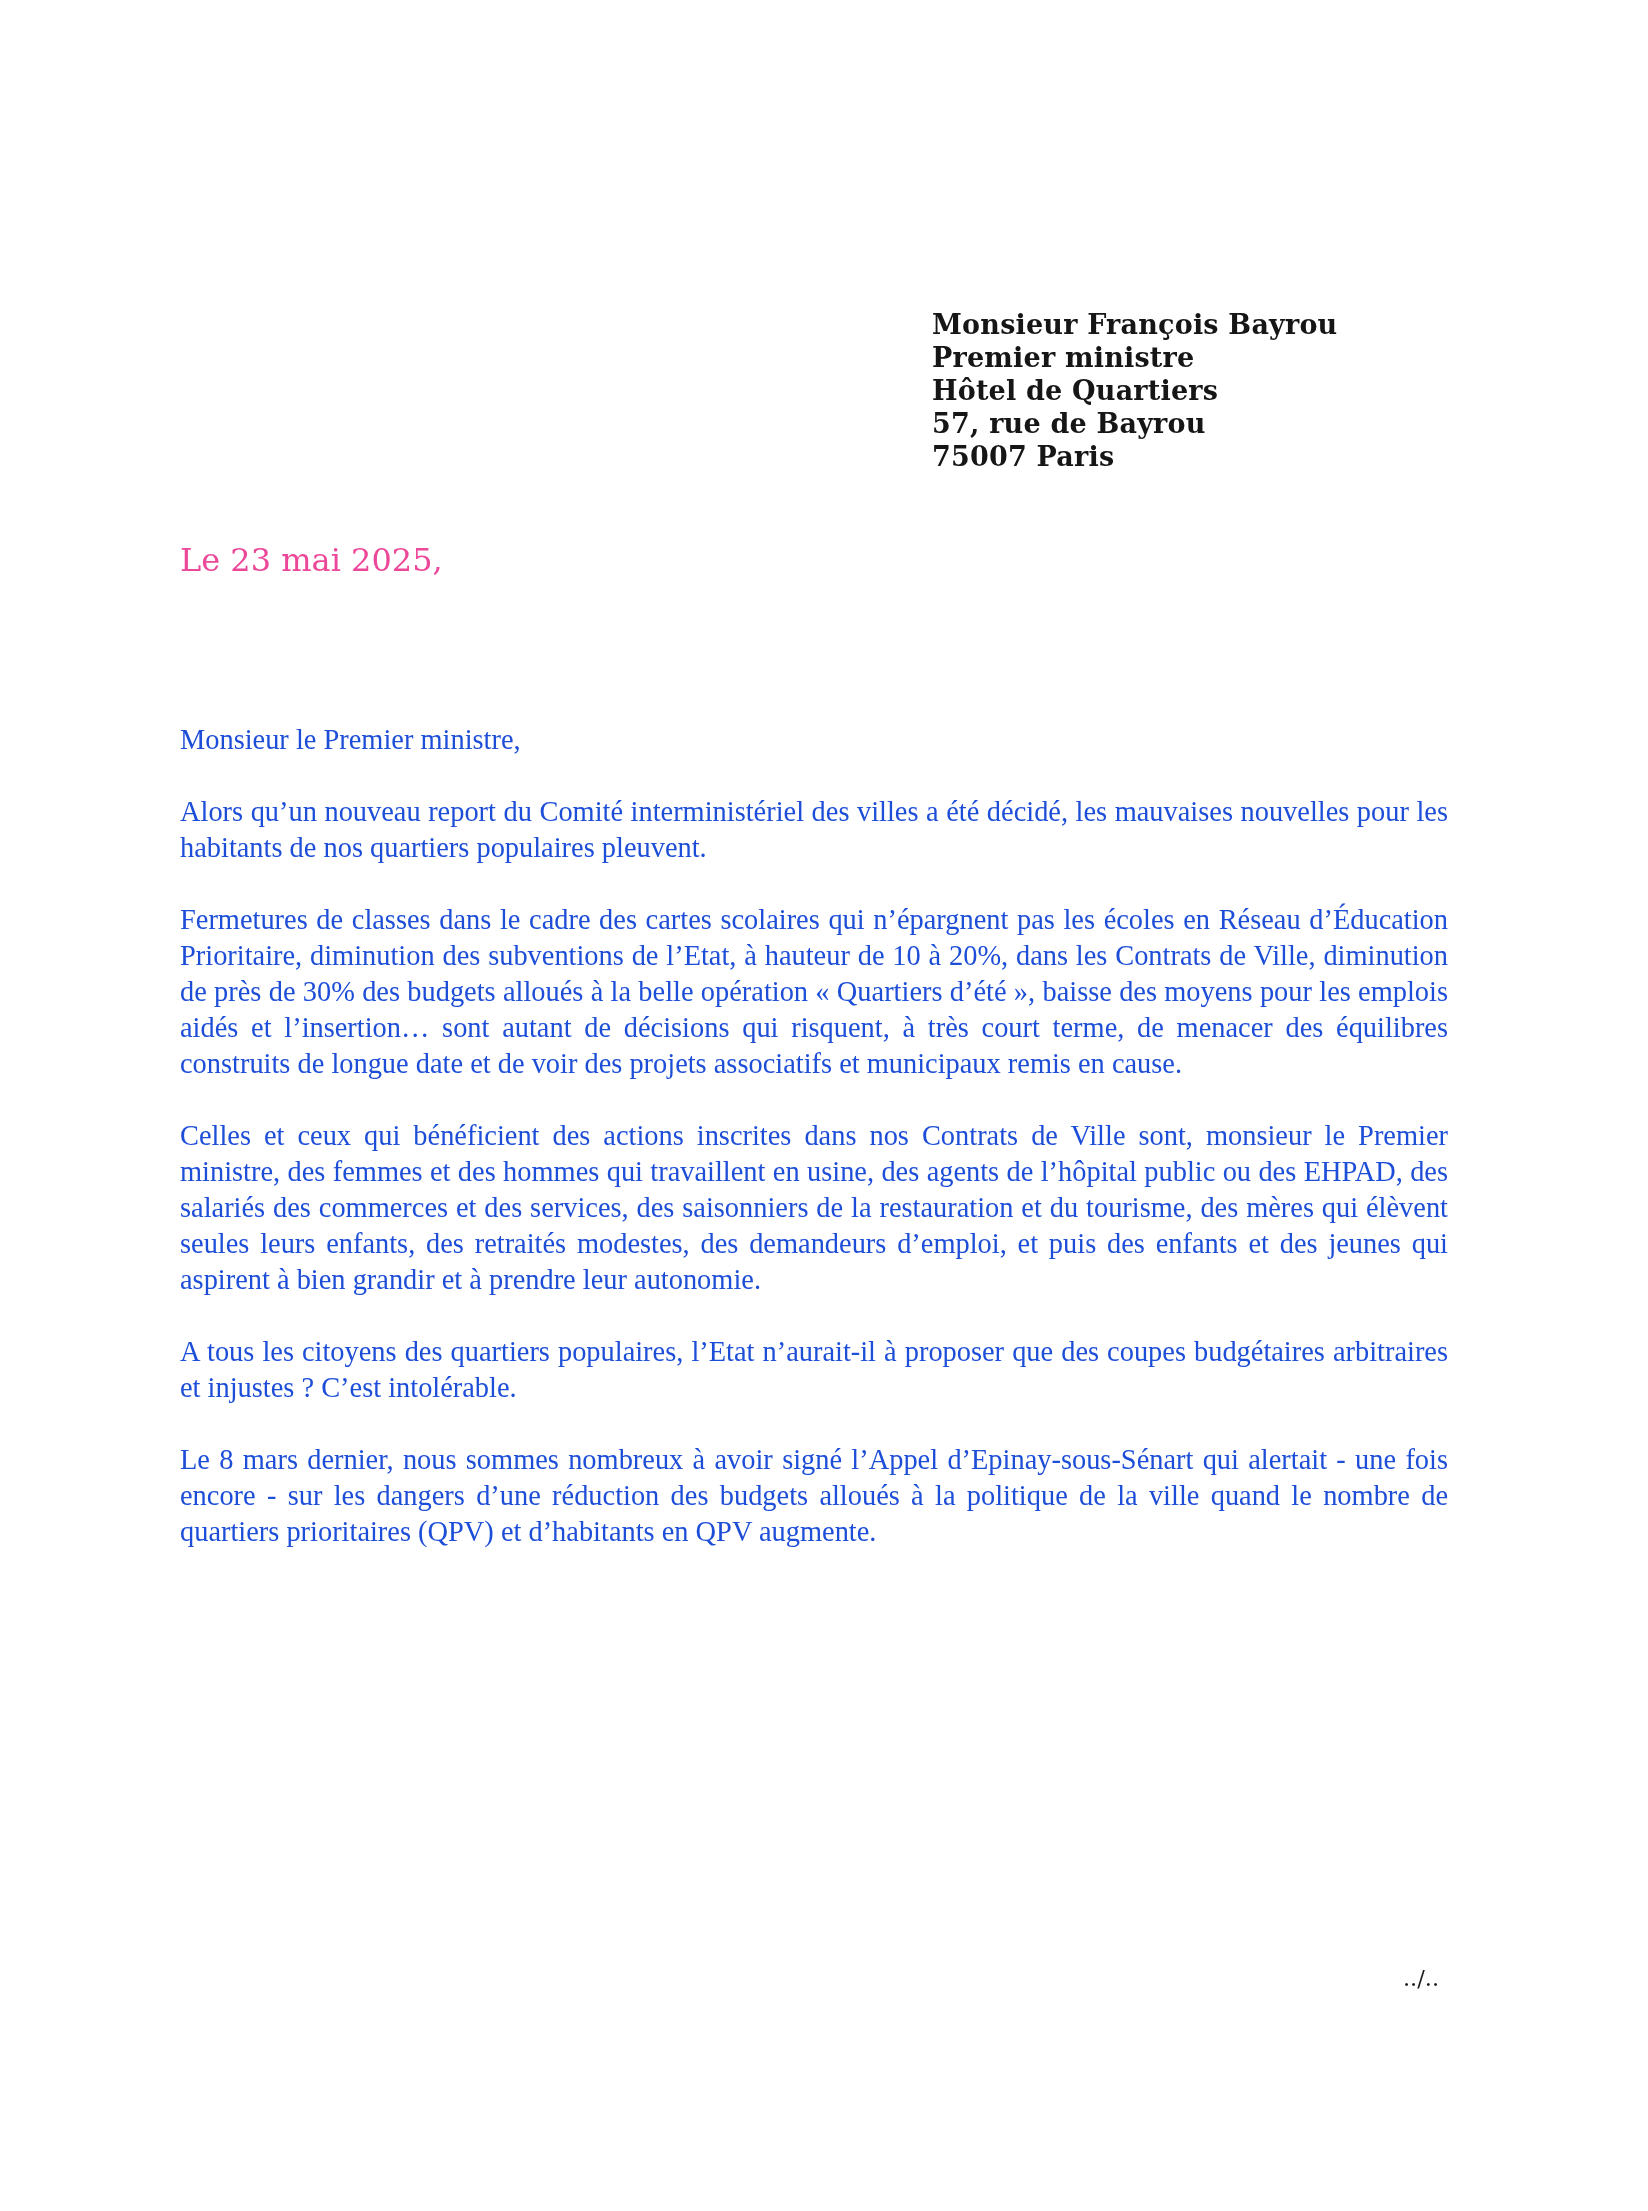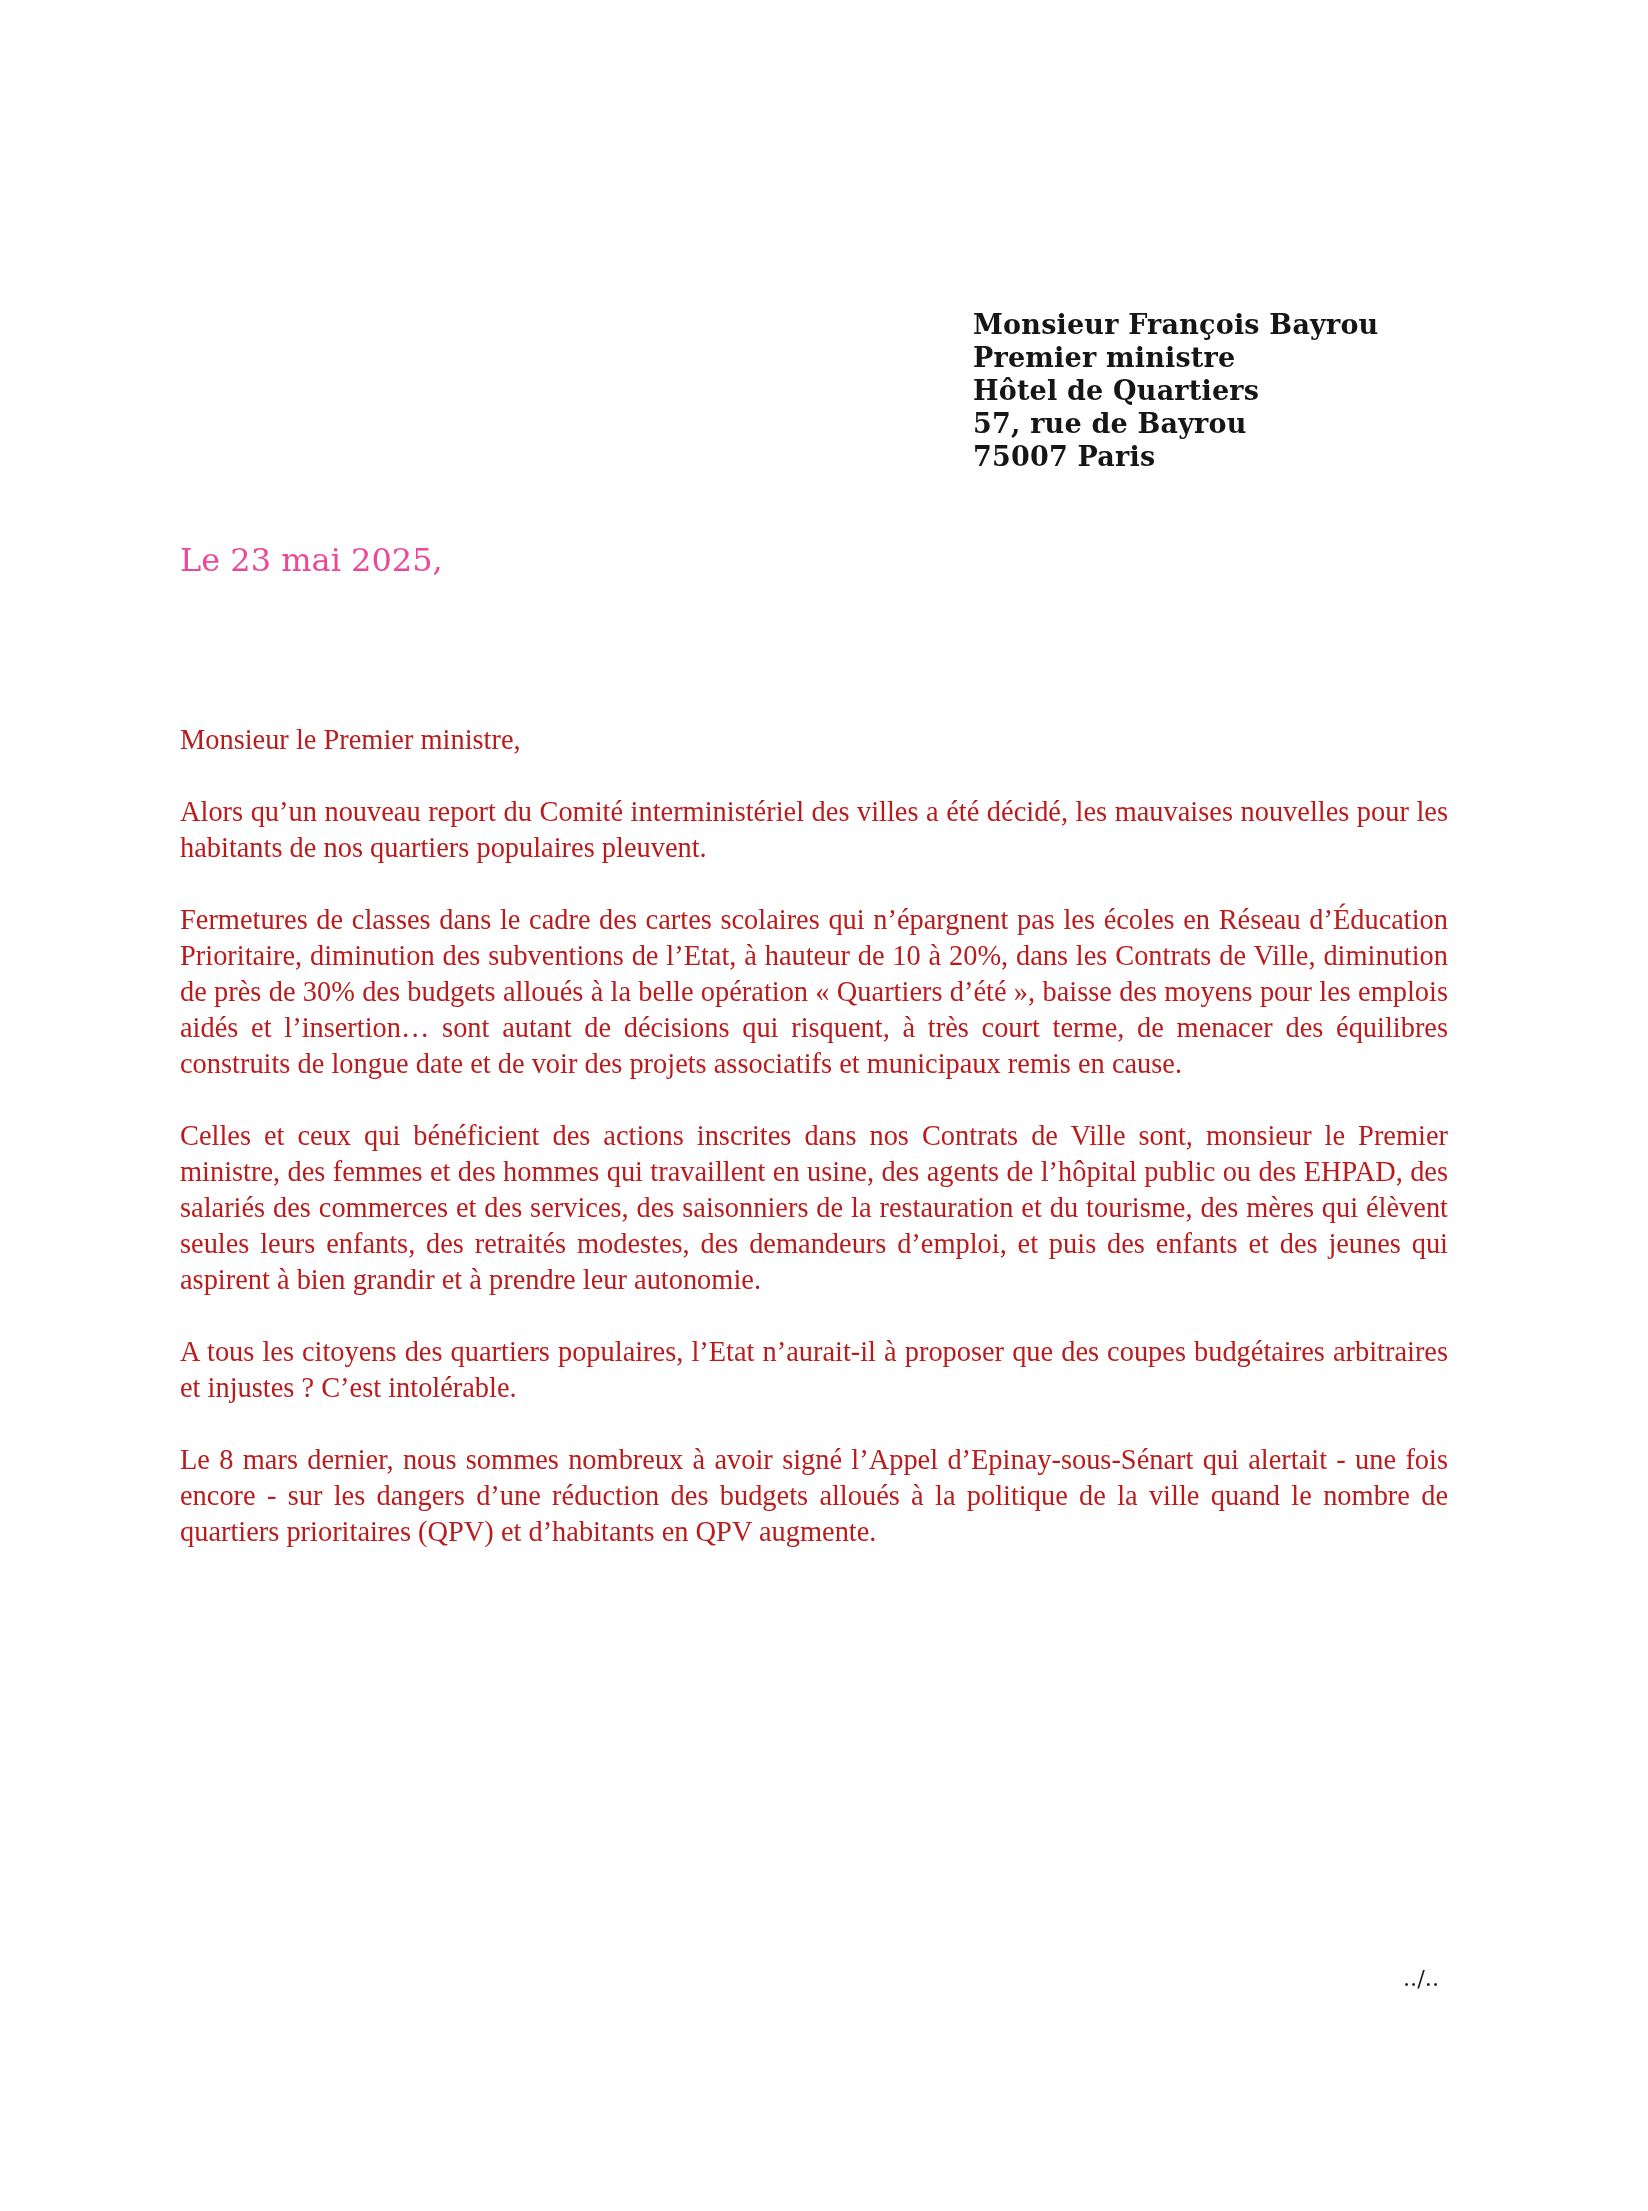--- a/index.html
+++ b/index.html
@@ -17,21 +17,21 @@
     }
     .page {
       position: absolute;
       left: 0; top: 0;
       width: 1648px;
       height: 2211px;
       background: #ffffff;
     }
     .recipient {
       position: absolute;
-      left: 973px;
+      left: 932px;
       top: 308px;
       font-family: "DejaVu Serif", "Liberation Serif", serif;
       font-weight: bold;
       font-size: 27px;
       line-height: 33px;
       color: #161616;
       letter-spacing: 0.2px;
     }
     .recipient div { white-space: nowrap; }
     .date {
@@ -44,21 +44,21 @@
       color: #ec4899;
     }
     .body {
       position: absolute;
       left: 180px;
       top: 722px;
       width: 1268px;
       font-family: "Liberation Serif", "DejaVu Serif", serif;
       font-size: 28.4px;
       line-height: 36px;
-      color: #b91c1c;
+      color: #1d4ed8;
       text-align: justify;
     }
     .body p {
       margin: 0 0 36px 0;
     }
     .body p.salutation {
       margin-bottom: 36px;
       text-align: left;
     }
     .body p.single {

